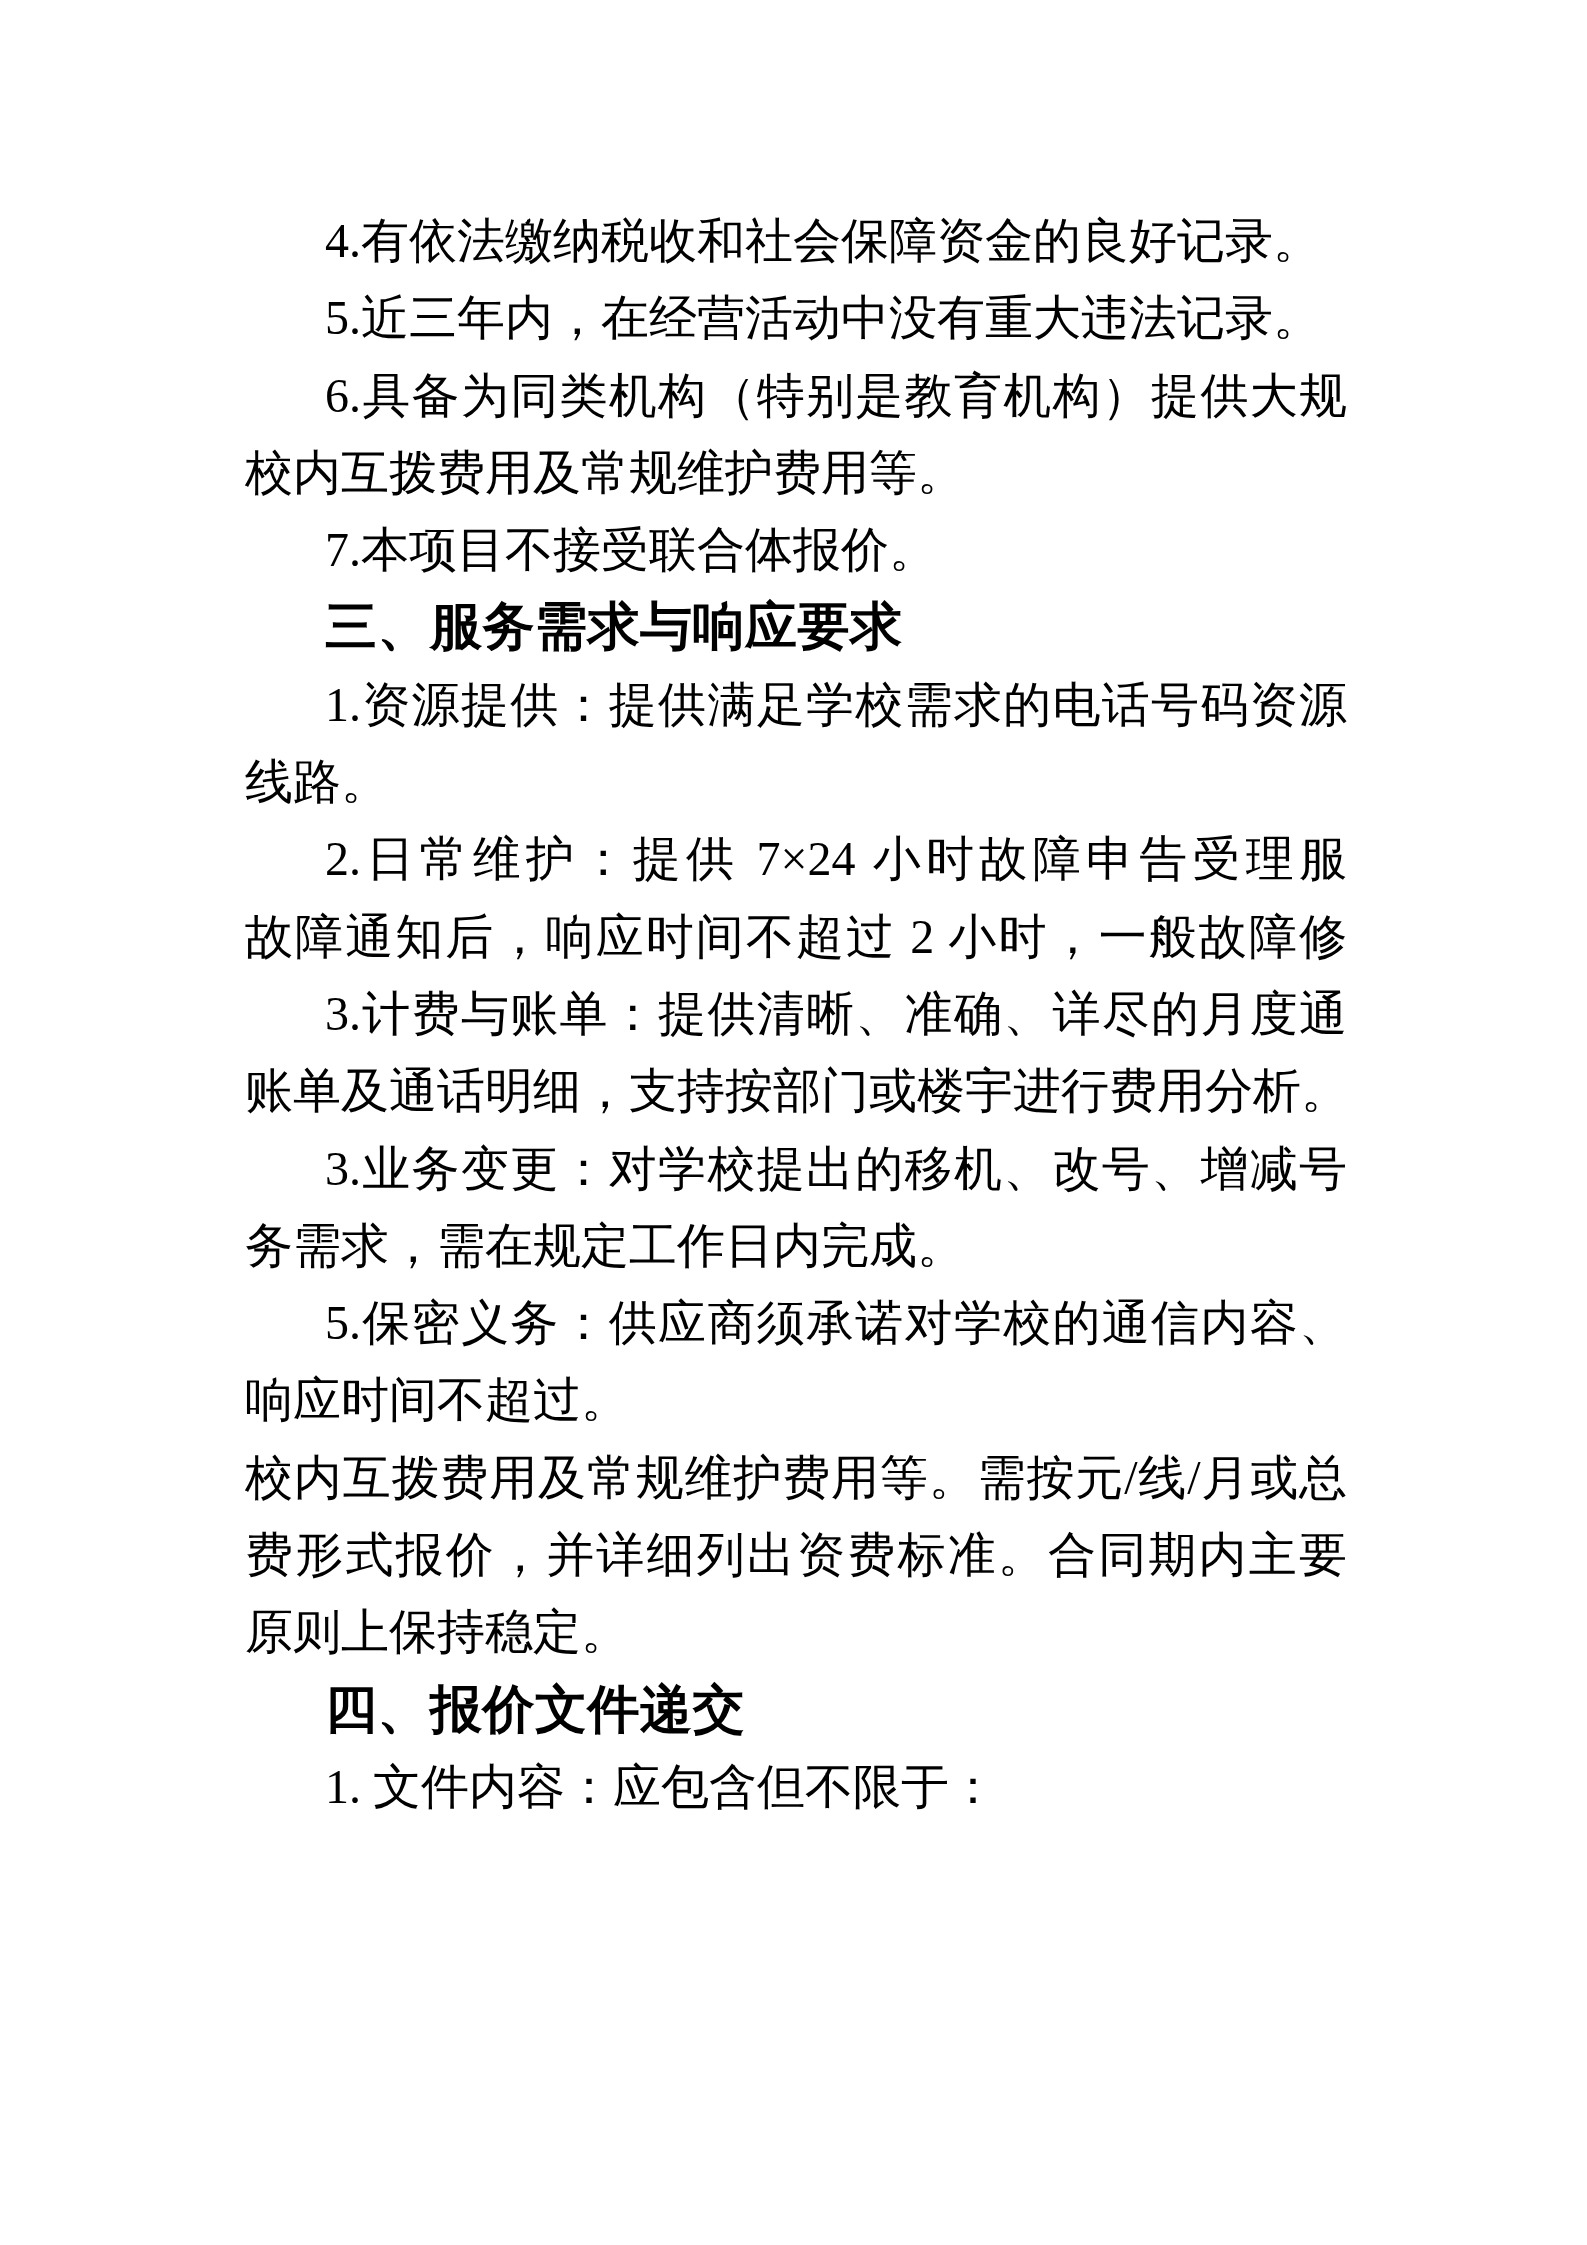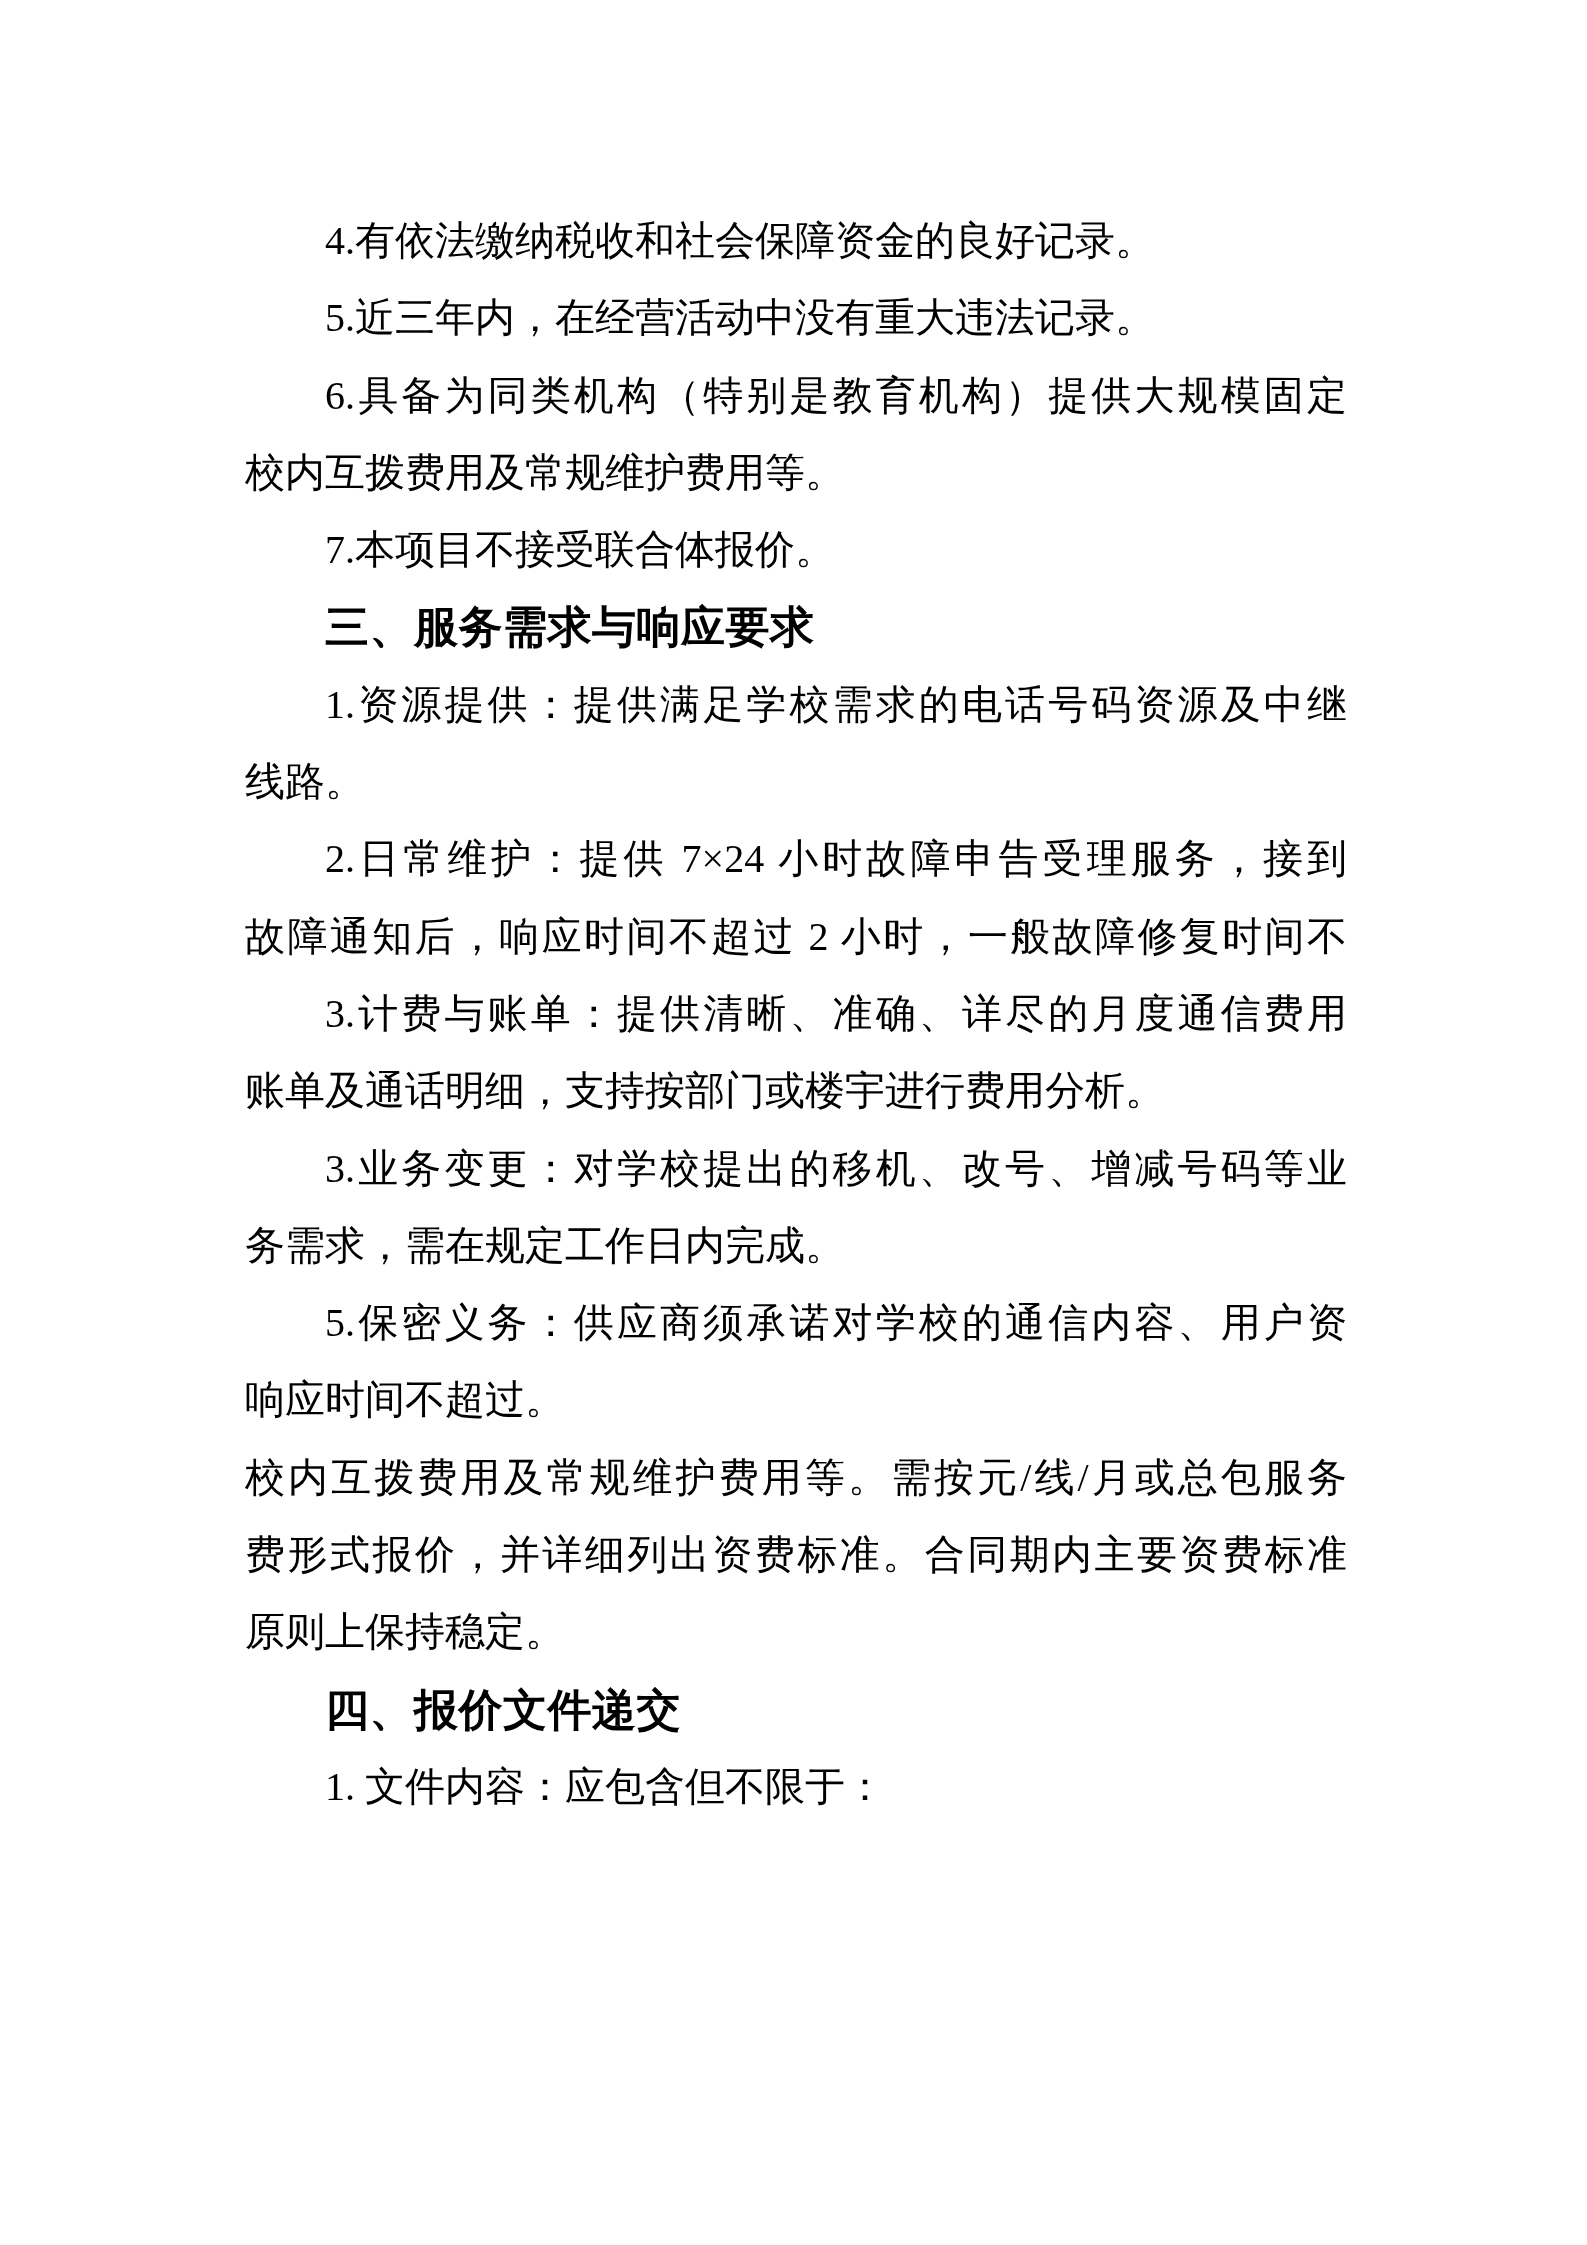--- a/index.html
+++ b/index.html
@@ -13,35 +13,35 @@
   }
   .doc {
     position: absolute;
     left: 245px;
     top: 202px;
     width: 1102px;
   }
   .ln {
     height: 77.3px;
     line-height: 77.3px;
-    font-size: 40px;
+    font-size: 48px;
     white-space: nowrap;
     overflow: visible;
   }
   .ln.fill {
     white-space: normal;
     text-align: justify;
     text-align-last: justify;
     overflow: hidden;
   }
   .ln.indent { text-indent: 80px; }
   .ln.heading {
     font-family: "Liberation Sans", "DejaVu Sans", sans-serif;
     font-weight: 700;
-    font-size: 44px;
+    font-size: 52px;
     text-indent: 80px;
     letter-spacing: 0.5px;
   }
 </style>
 </head>
 <body>
 
 <div class="doc">
   <div class="ln indent">4.有依法缴纳税收和社会保障资金的良好记录。</div>
   <div class="ln indent">5.近三年内，在经营活动中没有重大违法记录。</div>

